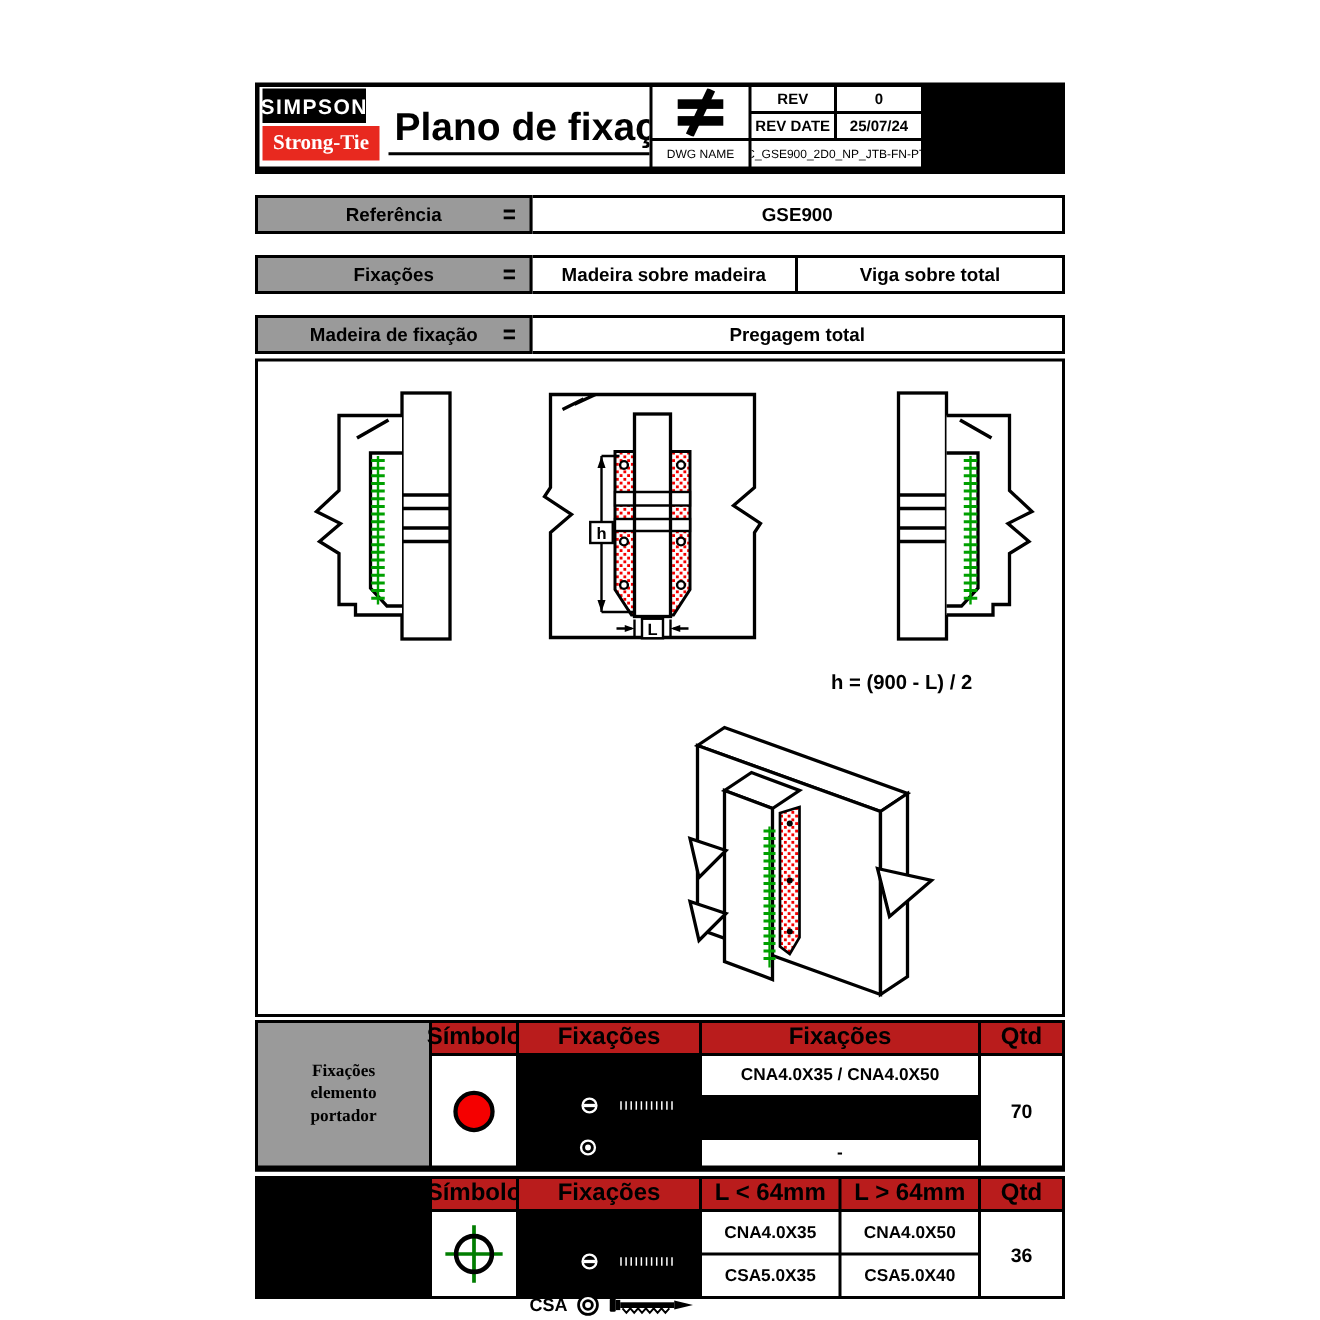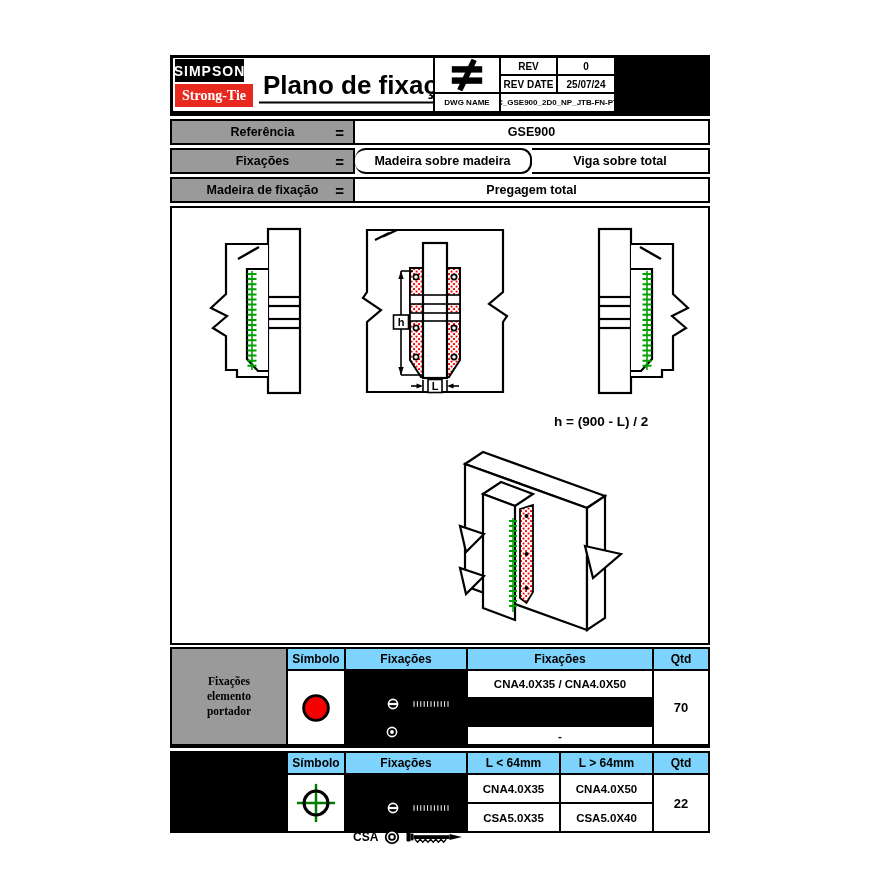--- a/index.html
+++ b/index.html
@@ -13,42 +13,42 @@
   .tb-main{grid-column:1;grid-row:1/4;position:relative;}
   .brand{position:absolute;left:2px;top:1px;}
   .brand-box1{width:69px;height:23px;background:#000;color:#fff;font-weight:bold;font-size:14px;
               letter-spacing:1px;display:flex;align-items:center;justify-content:center;}
   .brand-box2{width:78px;height:23px;background:#e8291f;color:#fff;font-weight:bold;font-size:14px;
               font-family:"Liberation Serif",serif;display:flex;align-items:center;justify-content:center;margin-top:2px;}
   .doc-title{position:absolute;left:86px;right:2px;top:50%;transform:translateY(-50%);text-align:center;}
   .doc-title span{font-weight:bold;font-size:26px;border-bottom:2.5px solid #000;padding:0 4px 2px 4px;white-space:nowrap;}
   .tb-logo{grid-column:2;grid-row:1/3;}
   .tb-small{font-weight:bold;font-size:10px;}
-  .tb-tiny{font-weight:bold;font-size:8px;white-space:nowrap;}
+  .tb-tiny{font-weight:normal;font-size:8px;white-space:nowrap;}
 
   
-  .inforow{display:flex;margin-top:3px;height:26px;}
+  .inforow{display:flex;margin-top:14px;height:26px;}
   .ilabel{width:185px;box-sizing:border-box;background:#9a9a9a;border:2.5px solid #000;position:relative;
           display:flex;align-items:center;justify-content:center;font-weight:bold;font-size:12.5px;}
   .ilabel .eq{position:absolute;right:9px;font-weight:bold;font-size:15px;transform:scaleY(1.15);}
   .ival{box-sizing:border-box;border:2.5px solid #000;border-left:none;background:#fff;flex:1;
         display:flex;align-items:center;justify-content:center;font-weight:bold;font-size:12.5px;}
-  .ival.fixedw{flex:0 0 177px;border-radius:11px;}
+  .ival.fixedw{flex:0 0 177px;}
 
   
   .drawarea{margin-top:3px;height:435px;border:2.5px solid #000;box-sizing:content-box;position:relative;background:#fff;}
   .dview{position:absolute;}
   .formula{position:absolute;left:382px;top:206px;width:156px;font-weight:bold;font-size:13.5px;}
 
   
   .fixtable{display:grid;gap:2px;background:#000;border:2.5px solid #000;box-sizing:border-box;}
   #tbl1{margin-top:2px;grid-template-columns:114px 56px 120px 184px 54px;grid-template-rows:20px 26px 26px 17px;border-bottom:4px solid #000;}
   #tbl2{margin-top:3px;grid-template-columns:114px 56px 120px 91px 91px 54px;grid-template-rows:20px 27px 27px;}
   .c{background:#fff;display:flex;align-items:center;justify-content:center;font-weight:bold;font-size:11.5px;}
-  .hdr{background:#7dd3fc;font-size:12px;}
+  .hdr{background:#b91c1c;font-size:16px;}
   .glabel{background:#9a9a9a;font-size:11.5px;text-align:center;line-height:1.3;padding:0 16px;font-family:Liberation Serif, serif;}
   .iconcell{justify-content:flex-start;padding-left:7px;gap:6px;font-size:12px;margin-top:33px;}
   .qty{font-size:13px;}
   svg text{font-family:"Liberation Sans",sans-serif;}
 </style>
 </head>
 <body>
 
 <svg width="0" height="0" style="position:absolute">
   <defs>
@@ -303,16 +303,16 @@
       <svg width="16" height="16" viewBox="0 0 16 16">
           <use href="#csaHead"></use>
         </svg>
       <svg width="58" height="14" viewBox="0 0 58 14">
           <use href="#csaScrew"></use>
         </svg>
     </div>
     <div class="c" style="grid-column:4;grid-row:3">CSA5.0X35</div>
     <div class="c" style="grid-column:5;grid-row:3">CSA5.0X40</div>
 
-    <div class="c qty" style="grid-column:6;grid-row:2/4">22</div>
+    <div class="c qty" style="grid-column:6;grid-row:2/4">36</div>
   </div>
 
 </div>
 
 </body></html>

